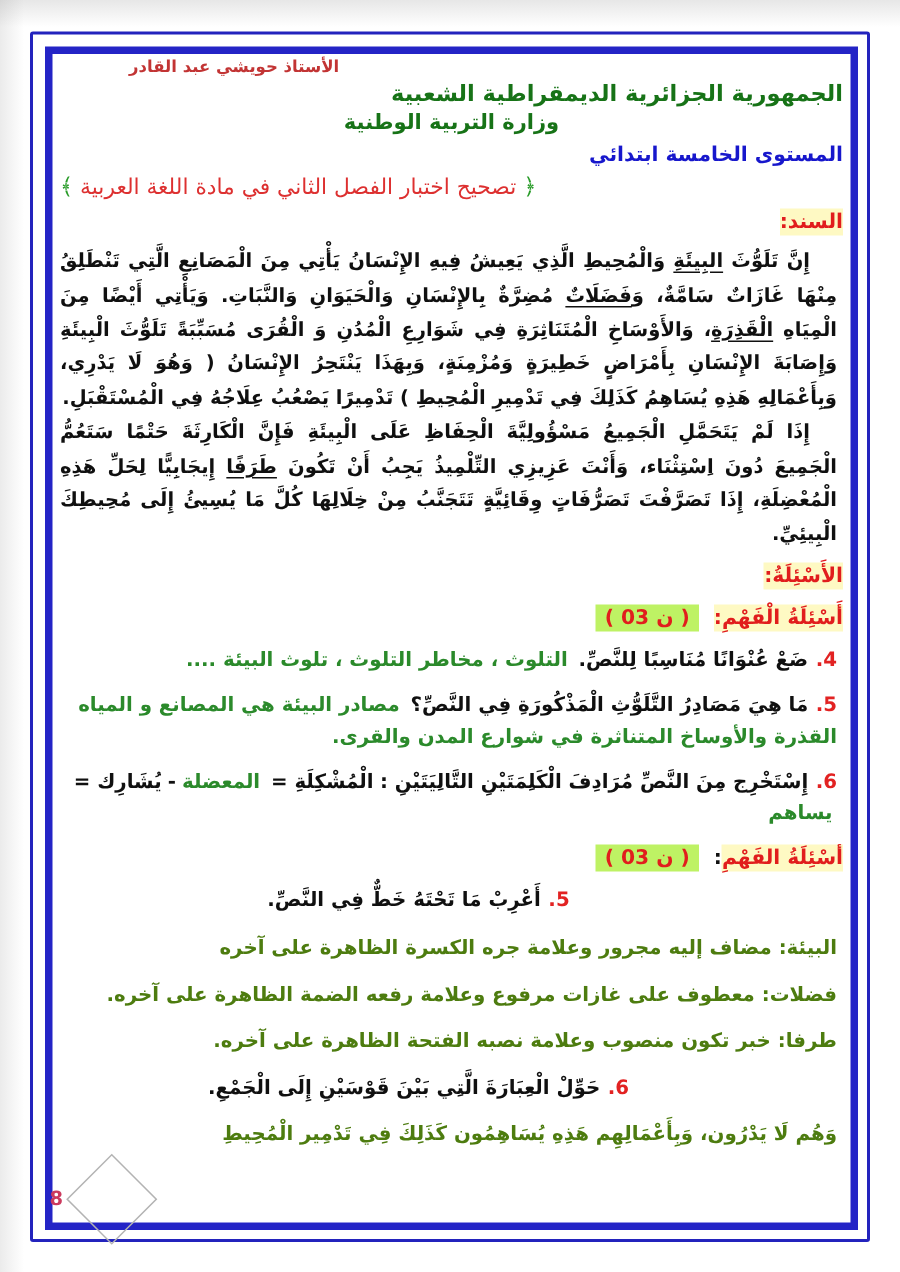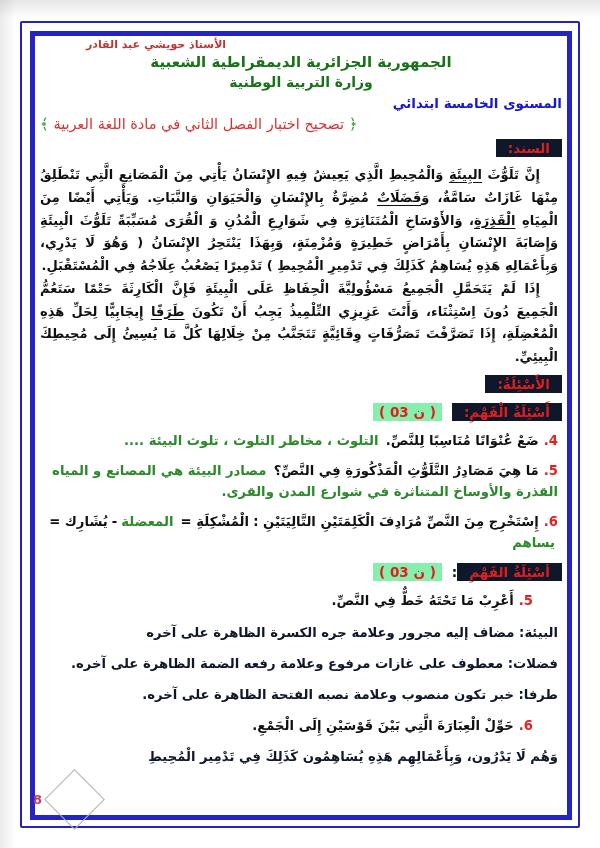--- a/index.html
+++ b/index.html
@@ -22,57 +22,57 @@
     border:5px solid #2424c6;
   }
   .content{
     position:absolute;left:40px;top:36px;right:38px;bottom:36px;
     direction:rtl;text-align:right;color:#151515;
   }
   .teacher{
     direction:rtl;text-align:left;padding-left:46px;
     color:#c23434;font-size:11px;font-weight:700;margin-top:2px;
   }
-  .republic{color:#177317;font-weight:800;font-size:15px;text-align:center;margin-top:2px;}
+  .republic{color:#177317;font-weight:800;font-size:15px;text-align:right;margin-top:2px;}
   .ministry{color:#177317;font-weight:800;font-size:14px;text-align:center;margin-top:3px;}
   .level-row{
     display:flex;justify-content:space-between;align-items:baseline;
     color:#1717cc;font-weight:800;font-size:13.5px;margin-top:5px;
   }
   .doc-title{text-align:left;font-size:14.5px;font-weight:400;color:#dd3030;margin-top:4px;}
   .doc-title .bracket{color:#2a9c2a;font-size:15px;}
   .hl-green{
-    background:#0f172a;color:#e11d1d;font-weight:800;
-    padding:1px 12px;display:inline-block;
+    background:#fef9c3;color:#e11d1d;font-weight:800;
+    padding:1px 0;display:inline-block;
   }
   .hl-yellow{
-    background:#86efac;color:#e11d1d;font-weight:800;
+    background:#bef264;color:#e11d1d;font-weight:800;
     padding:1px 6px;display:inline-block;
     direction:ltr;unicode-bidi:isolate;
   }
   .sanad-label-row{margin-top:6px;font-size:13.5px;}
   .sanad-p{
     margin:4px 4px 0 0;font-size:13px;font-weight:700;line-height:1.75;
     text-align:justify;text-justify:inter-word;color:#101010;
   }
   .sanad-p.p1{margin-top:7px;text-indent:18px;}
   .sanad-p.p2{margin-top:0;text-indent:18px;}
   .u{text-decoration:underline;text-underline-offset:3px;}
   .b{font-weight:900;}
   .questions-row{text-align:right;margin-top:6px;font-size:13.5px;}
   .sec-head{display:flex;gap:10px;margin-top:10px;font-size:13.5px;align-items:baseline;}
   .sec-head .colon{font-weight:800;color:#101010;}
   .q{margin-top:9px;margin-right:4px;font-size:13.2px;line-height:1.6;}
-  .q-indent{margin-right:29px;}
+  .q-indent{margin-right:44px;text-align:center;}
   .qnum{color:#e22222;font-weight:800;margin-left:5px;}
   .qtext{color:#101010;font-weight:700;}
   .w{color:#101010;font-weight:800;}
   .sep{color:#101010;font-weight:700;margin:0 4px;}
   .ans{color:#2b8a2b;font-weight:700;margin-right:3px;}
-  .ans-line{color:#0f172a;font-weight:700;font-size:13.2px;margin-top:11px;margin-right:4px;line-height:1.55;}
+  .ans-line{color:#4d7c0f;font-weight:700;font-size:13.2px;margin-top:11px;margin-right:4px;line-height:1.55;}
   .diamond{
     position:absolute;left:53px;top:778px;width:41px;height:41px;
     border:1.5px solid #b3b3b3;transform:rotate(45deg);background:transparent;
   }
   .page-num{
     position:absolute;left:33px;top:792px;color:#cc3a5e;
     font-size:13px;font-weight:800;
   }
 </style>
 </head>

